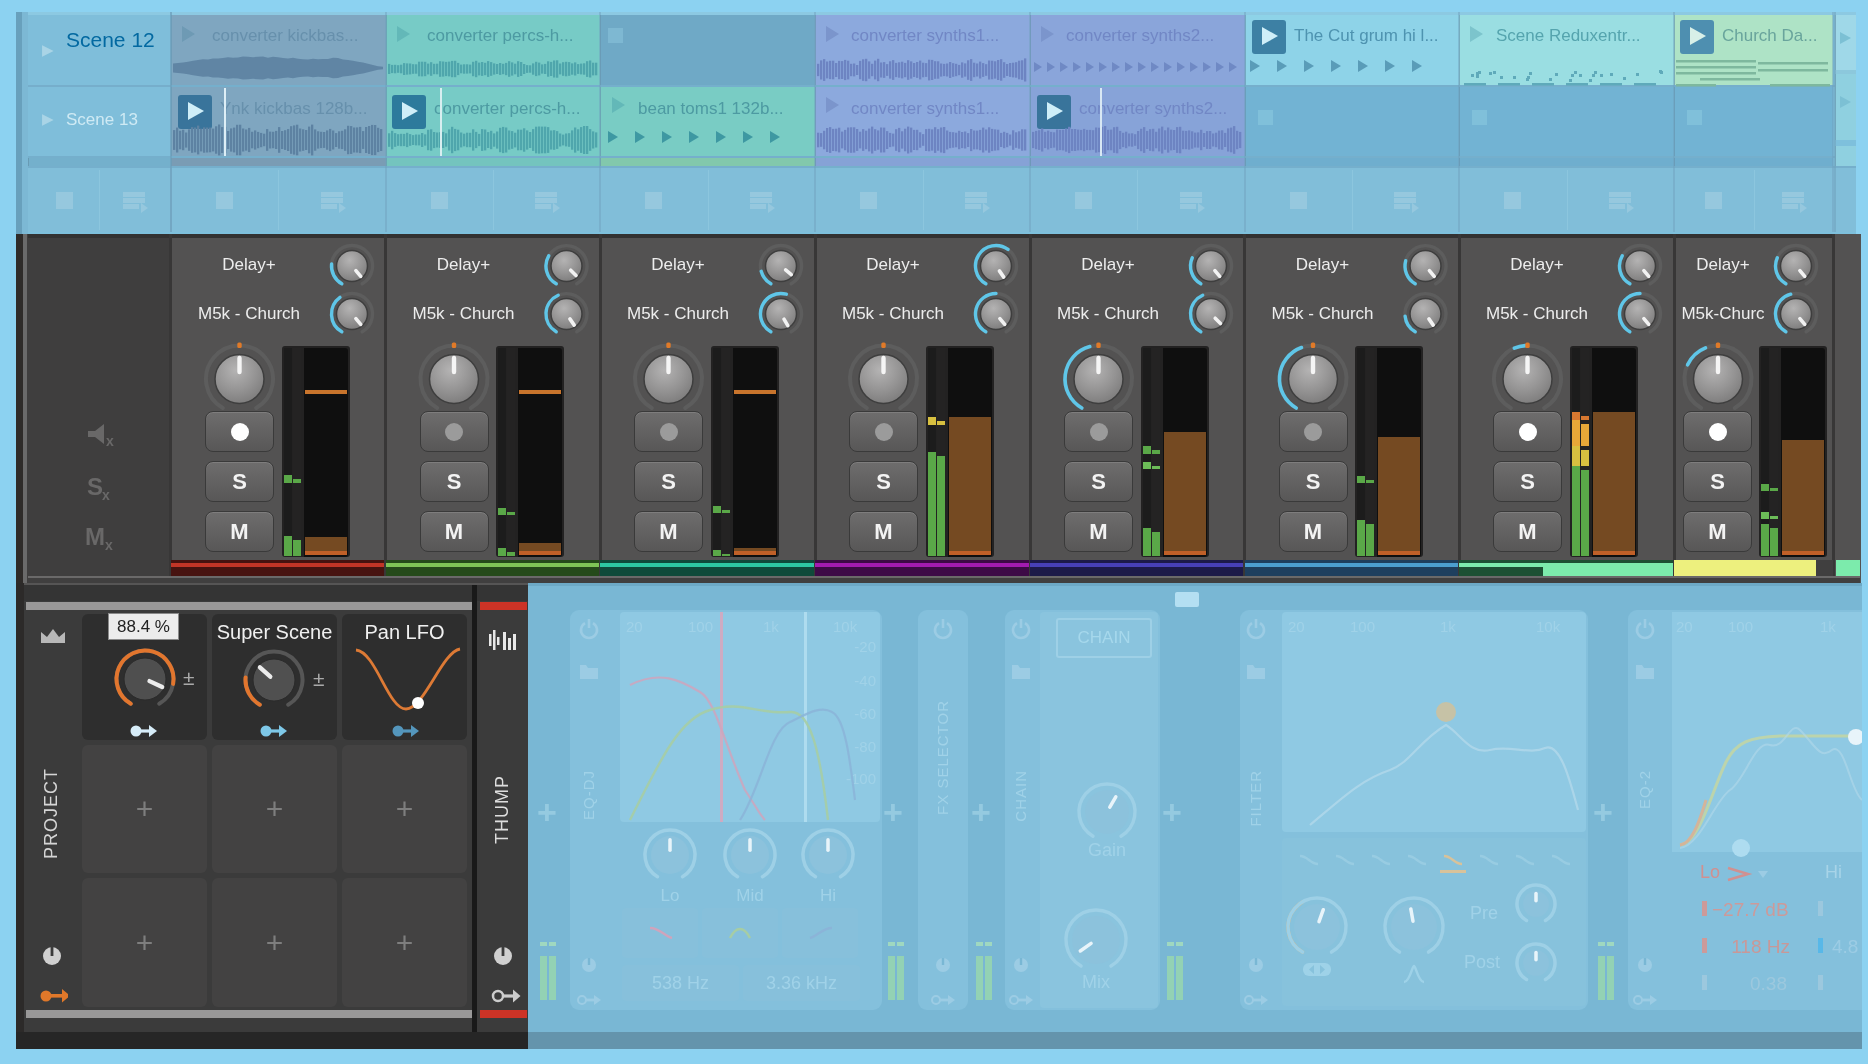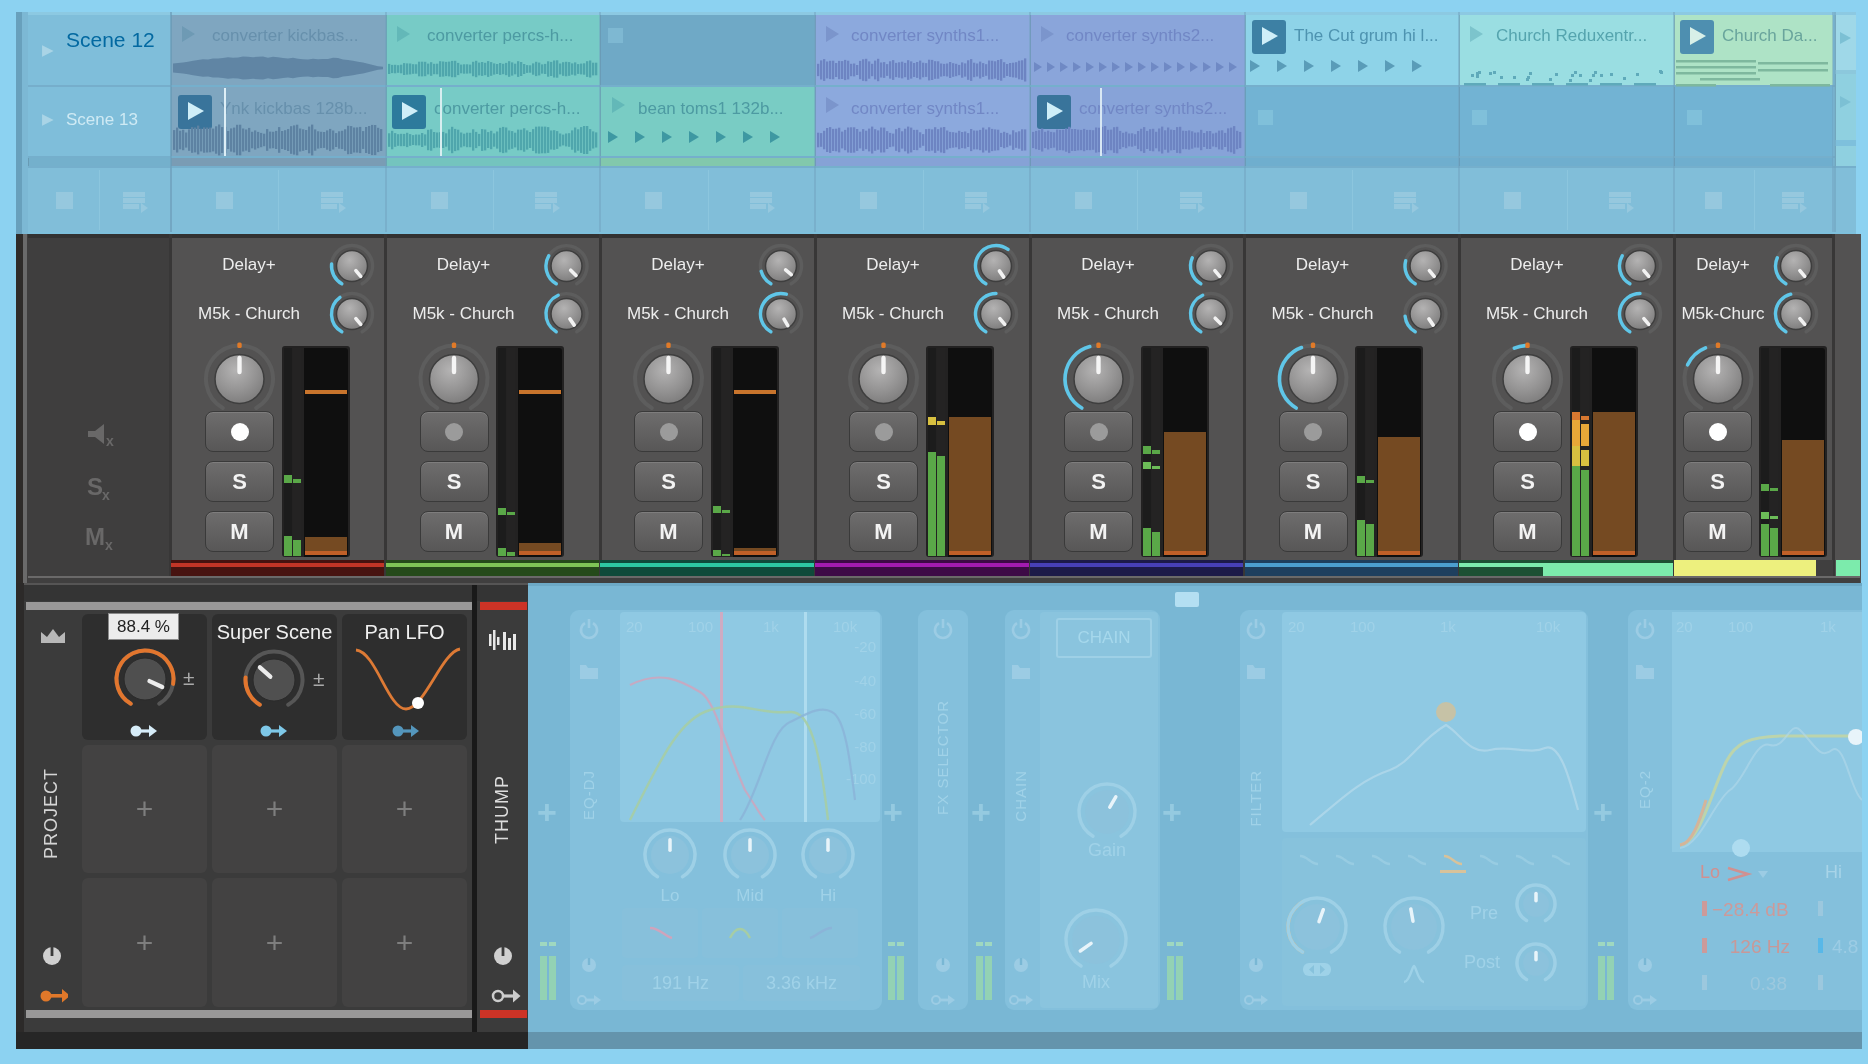--- a/index.html
+++ b/index.html
@@ -206,21 +206,21 @@
 <div class="abs clipname" style="left:1294px;top:26px;width:160px;color:#4e93b0;">The Cut grum hi l...</div>
 <div class="abs" style="left:1250px;top:60px;width:0;height:0;border-left:10px solid #5a9cb8;border-top:6.5px solid transparent;border-bottom:6.5px solid transparent;"></div>
     <div class="abs" style="left:1277px;top:60px;width:0;height:0;border-left:10px solid #5a9cb8;border-top:6.5px solid transparent;border-bottom:6.5px solid transparent;"></div>
     <div class="abs" style="left:1304px;top:60px;width:0;height:0;border-left:10px solid #5a9cb8;border-top:6.5px solid transparent;border-bottom:6.5px solid transparent;"></div>
     <div class="abs" style="left:1331px;top:60px;width:0;height:0;border-left:10px solid #5a9cb8;border-top:6.5px solid transparent;border-bottom:6.5px solid transparent;"></div>
     <div class="abs" style="left:1358px;top:60px;width:0;height:0;border-left:10px solid #5a9cb8;border-top:6.5px solid transparent;border-bottom:6.5px solid transparent;"></div>
     <div class="abs" style="left:1385px;top:60px;width:0;height:0;border-left:10px solid #5a9cb8;border-top:6.5px solid transparent;border-bottom:6.5px solid transparent;"></div>
     <div class="abs" style="left:1412px;top:60px;width:0;height:0;border-left:10px solid #5a9cb8;border-top:6.5px solid transparent;border-bottom:6.5px solid transparent;"></div>
 <div class="abs" style="left:1459px;top:15px;width:215px;height:70px;background:#9adee2;border-left:1px solid rgba(90,130,150,.45);"></div>
 <div class="abs" style="left:1470px;top:26px;width:0;height:0;border-left:13px solid #7cc4cc;border-top:8.06px solid transparent;border-bottom:8.06px solid transparent;"></div>
-<div class="abs clipname" style="left:1496px;top:26px;width:168px;color:#55a4ae;">Church Reduxentr...</div>
+<div class="abs clipname" style="left:1496px;top:26px;width:168px;color:#55a4ae;">Scene Reduxentr...</div>
 <svg class="abs" style="left:0;top:0;" width="1868" height="100">
       <rect x="1529" y="72" width="3" height="3" fill="#5faaba"></rect>
       <rect x="1594" y="71" width="3" height="3" fill="#5faaba"></rect>
       <rect x="1571" y="74" width="3" height="3" fill="#5faaba"></rect>
       <rect x="1476" y="75" width="3" height="3" fill="#5faaba"></rect>
       <rect x="1471" y="74" width="3" height="3" fill="#5faaba"></rect>
       <rect x="1478" y="71" width="3" height="3" fill="#5faaba"></rect>
       <rect x="1549" y="78" width="3" height="3" fill="#5faaba"></rect>
       <rect x="1489" y="72" width="3" height="3" fill="#5faaba"></rect>
       <rect x="1589" y="79" width="3" height="3" fill="#5faaba"></rect>
@@ -965,21 +965,21 @@
 <div class="abs" style="left:842px;top:738px;color:#a0d2e8;font-size:15px;text-align:right;width:34px;">-80</div>
 <div class="abs" style="left:842px;top:770px;color:#a0d2e8;font-size:15px;text-align:right;width:34px;">-100</div>
 <div class="abs" style="left:720px;top:612px;width:2.5px;height:210px;background:#d9a6bc;opacity:.85;"></div>
 <div class="abs" style="left:804px;top:612px;width:2.5px;height:210px;background:#aedcef;"></div>
 <div class="abs" style="left:640px;top:886px;width:60px;text-align:center;color:#a0d2e8;font-size:17px;">Lo</div>
 <div class="abs" style="left:720px;top:886px;width:60px;text-align:center;color:#a0d2e8;font-size:17px;">Mid</div>
 <div class="abs" style="left:798px;top:886px;width:60px;text-align:center;color:#a0d2e8;font-size:17px;">Hi</div>
 <div class="abs" style="left:622px;top:908px;width:76px;height:50px;background:#87c0db;border-radius:4px;"></div>
 <div class="abs" style="left:702px;top:908px;width:76px;height:50px;background:#87c0db;border-radius:4px;"></div>
 <div class="abs" style="left:782px;top:908px;width:76px;height:50px;background:#87c0db;border-radius:4px;"></div>
-<div class="abs" style="left:622px;top:965px;width:117px;height:36px;background:#87c0db;border-radius:4px;color:#a0d2e8;font-size:18px;display:flex;align-items:center;justify-content:center;">191 Hz</div>
+<div class="abs" style="left:622px;top:965px;width:117px;height:36px;background:#87c0db;border-radius:4px;color:#a0d2e8;font-size:18px;display:flex;align-items:center;justify-content:center;">538 Hz</div>
 <div class="abs" style="left:743px;top:965px;width:117px;height:36px;background:#87c0db;border-radius:4px;color:#a0d2e8;font-size:18px;display:flex;align-items:center;justify-content:center;">3.36 kHz</div>
 <svg class="abs" style="left:581px;top:957px;" width="16" height="16">
       <circle cx="8" cy="8" r="7" fill="#9ccce4"></circle>
       <rect x="6.8" y="1" width="2.4" height="7" fill="#79b7d4"></rect>
     </svg>
 <svg class="abs" style="left:577px;top:993px;" width="26" height="14">
       <circle cx="5" cy="7" r="4" fill="none" stroke="#9ccce4" stroke-width="2"></circle>
       <rect x="9" y="5.6" width="9" height="2.8" fill="#9ccce4"></rect>
       <path d="M17 2 L24 7 L17 12 Z" fill="#9ccce4"></path>
     </svg>
@@ -1088,22 +1088,22 @@
       </g>
 <path d="M2 46 L8 46 L10 49 L20 49 L20 60 L2 60 Z" fill="#9ccce4"></path>
 </svg>
 <div class="abs vtxt" style="left:1636px;top:770px;color:#a0d2e8;font-size:15px;">EQ-2</div>
 <div class="abs" style="left:1672px;top:612px;width:190px;height:240px;background:#8fc9e3;"></div>
 <div class="abs" style="left:1676px;top:618px;color:#a0d2e8;font-size:15px;">20</div>
 <div class="abs" style="left:1728px;top:618px;color:#a0d2e8;font-size:15px;">100</div>
 <div class="abs" style="left:1820px;top:618px;color:#a0d2e8;font-size:15px;">1k</div>
 <div class="abs" style="left:1700px;top:862px;color:#d09090;font-size:18px;">Lo</div>
 <div class="abs" style="left:1825px;top:862px;color:#a8d4e8;font-size:18px;">Hi</div>
-<div class="abs" style="left:1712px;top:899px;color:#cc9a9a;font-size:19px;">−28.4 dB</div>
-<div class="abs" style="left:1700px;top:936px;color:#c89898;font-size:19px;text-align:right;width:90px;">126 Hz</div>
+<div class="abs" style="left:1712px;top:899px;color:#cc9a9a;font-size:19px;">−27.7 dB</div>
+<div class="abs" style="left:1700px;top:936px;color:#c89898;font-size:19px;text-align:right;width:90px;">118 Hz</div>
 <div class="abs" style="left:1832px;top:936px;color:#9ccce4;font-size:19px;">4.8</div>
 <div class="abs" style="left:1750px;top:973px;color:#9cc8de;font-size:19px;">0.38</div>
 <div class="abs" style="left:1702px;top:901px;width:5px;height:15px;background:#cc9a9a;"></div>
 <div class="abs" style="left:1702px;top:938px;width:5px;height:15px;background:#cc9a9a;"></div>
 <div class="abs" style="left:1702px;top:975px;width:5px;height:15px;background:#9cc8de;"></div>
 <div class="abs" style="left:1818px;top:901px;width:5px;height:15px;background:#9cc8de;"></div>
 <div class="abs" style="left:1818px;top:938px;width:5px;height:15px;background:#58b8e8;"></div>
 <div class="abs" style="left:1818px;top:975px;width:5px;height:15px;background:#9cc8de;"></div>
 <svg class="abs" style="left:1637px;top:957px;" width="16" height="16">
       <circle cx="8" cy="8" r="7" fill="#9ccce4"></circle>

